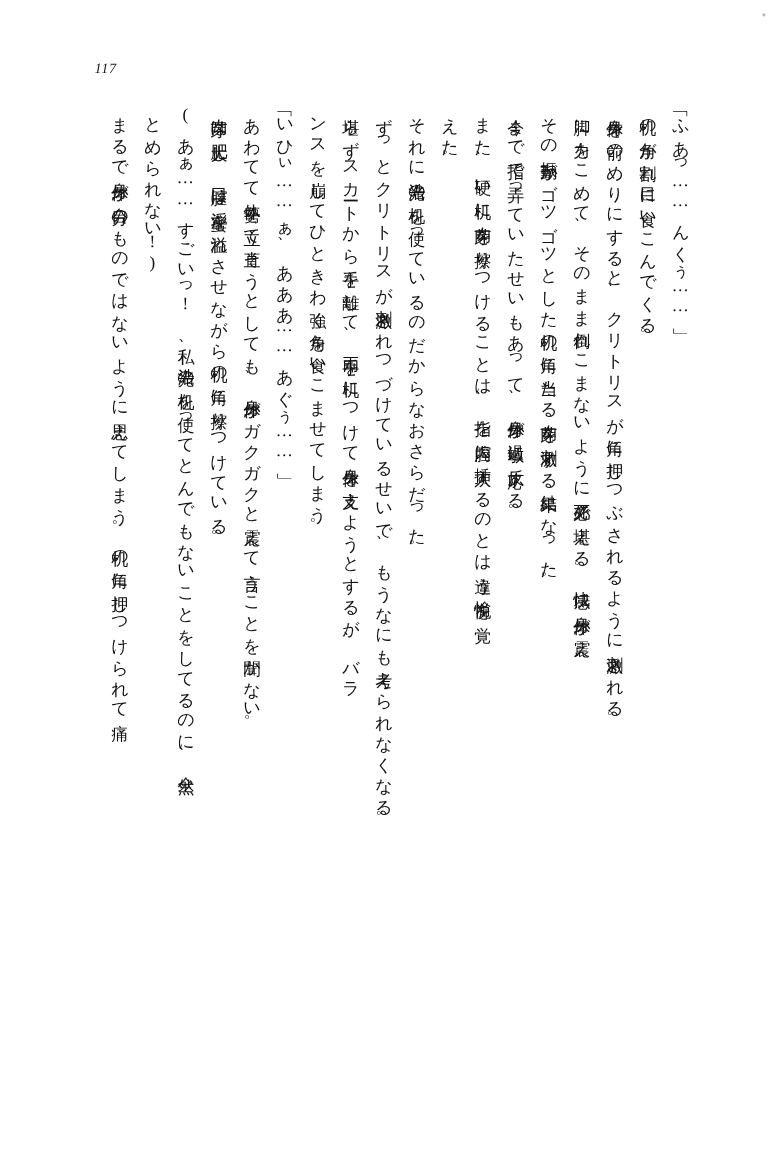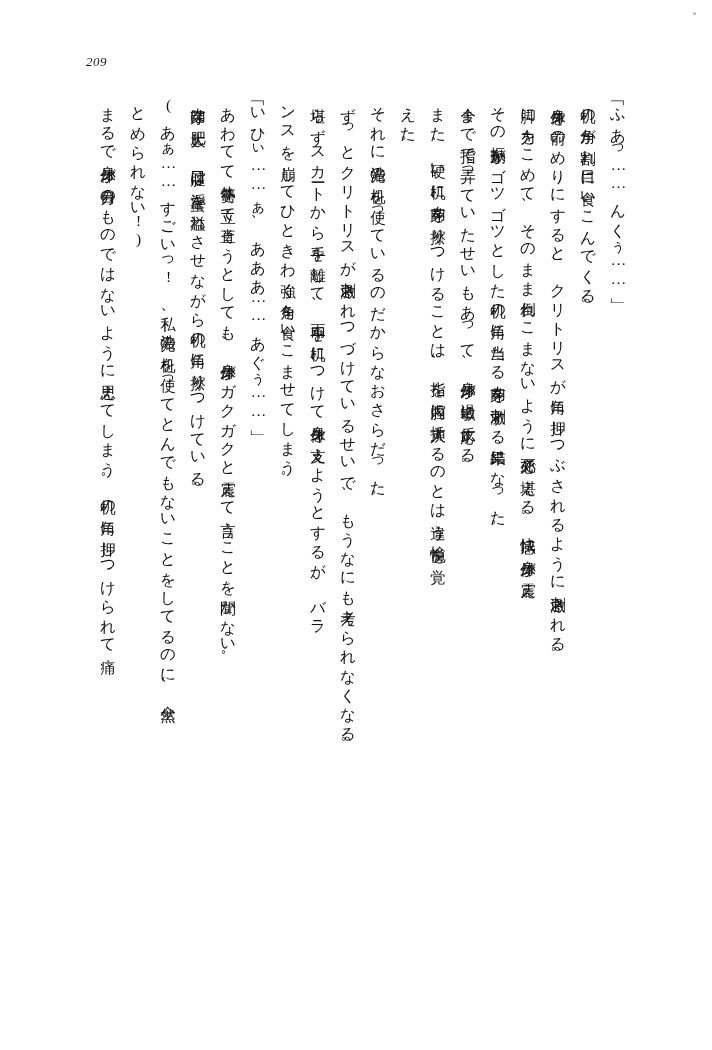--- a/index.html
+++ b/index.html
@@ -77,21 +77,21 @@
     height: 880px;
   }
 </style>
 </head>
 <body>
 
 <div class="page">
 
   <div class="speck"></div>
 
-  <div class="page-number">209</div>
+  <div class="page-number">117</div>
 
   <div class="text-block">
     <div class="column short">「ふあっ……んくぅ……」</div>
     <div class="column">机の角が割れ目に食いこんでくる。</div>
     <div class="column">身体を前のめりにすると、クリトリスが角に押しつぶされるように刺激される。</div>
     <div class="column">脚に力をこめて、そのまま倒れこまないように必死で堪える。快感に身体が震え、</div>
     <div class="column">その振動がゴツゴツとした机の角に当たる肉芽を刺激する結果になった。</div>
     <div class="column">今まで指で弄っていたせいもあって、身体が過敏に反応する。</div>
     <div class="column">また、硬い机に肉芽を擦りつけることは、指を膣内に挿入するのとは違う愉悦を覚</div>
     <div class="column">えた。</div>

